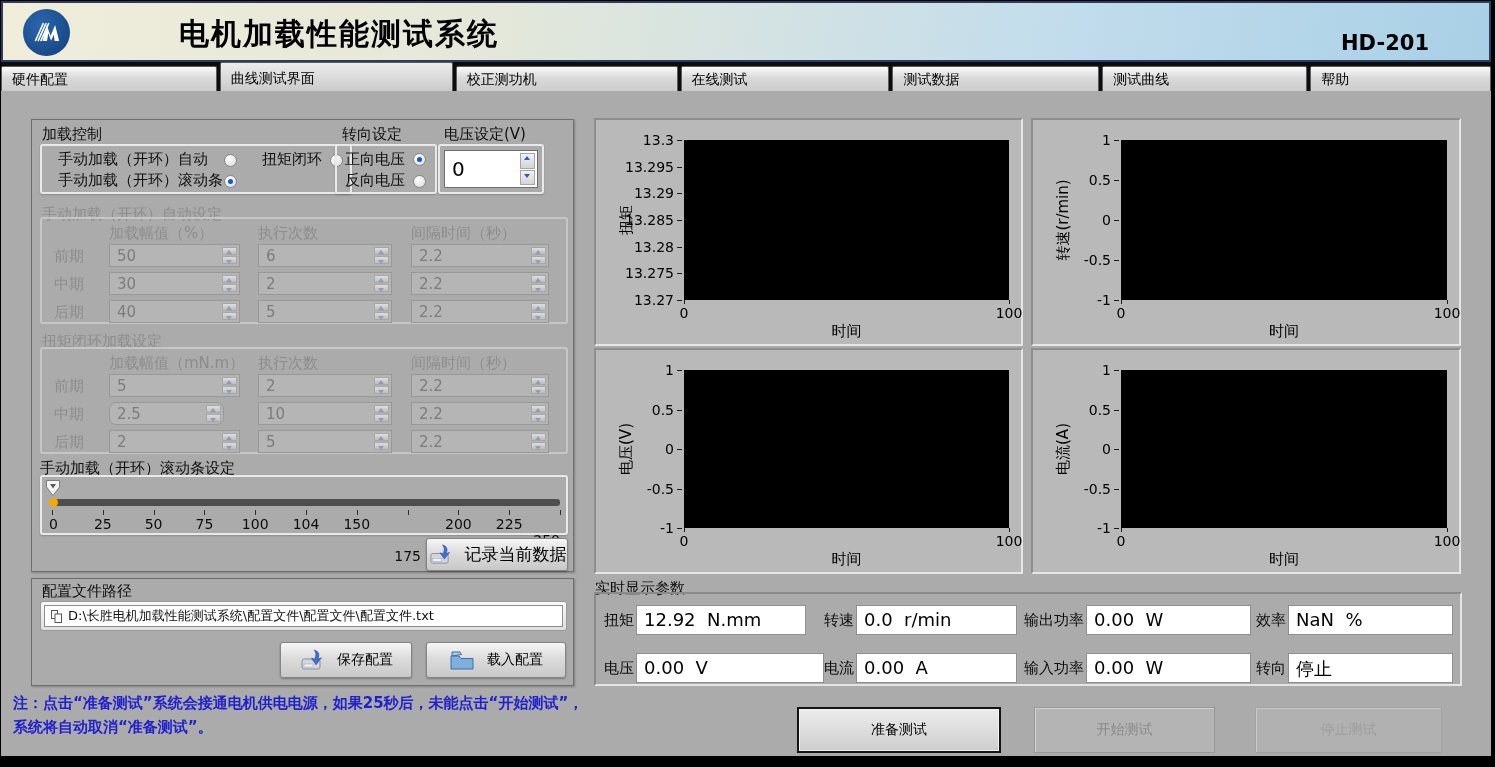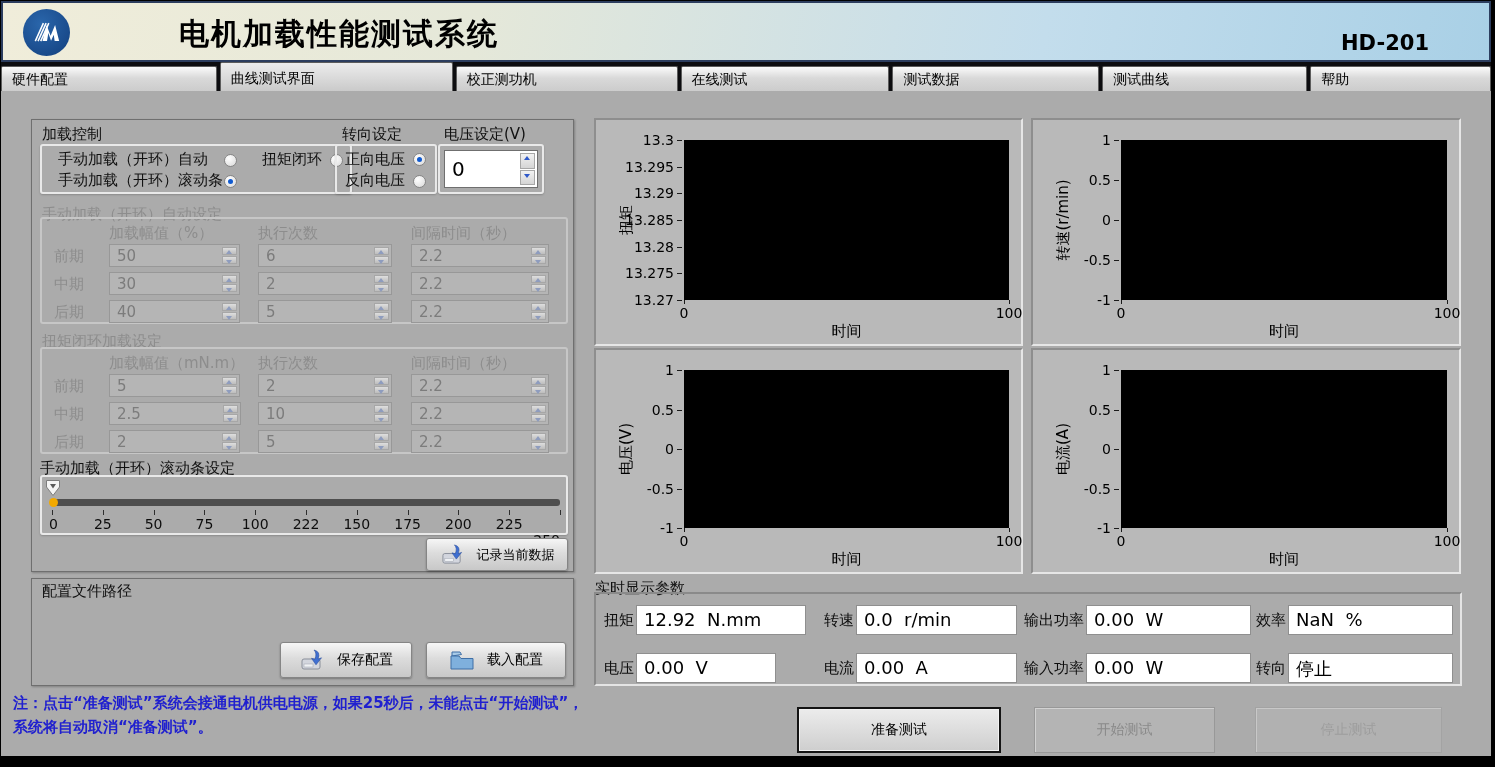--- a/index.html
+++ b/index.html
@@ -45,21 +45,21 @@
 .tbl-h{position:absolute;top:5px;font-size:15px;color:#8d8d8d;white-space:nowrap}
 .row-lab{position:absolute;left:12px;font-size:15px;color:#8d8d8d}
 
 .sl-track{position:absolute;left:10px;top:22px;width:508px;height:7px;background:#4e4e4e;border-radius:3px}
 .sl-dot{position:absolute;left:7px;top:21px;width:9px;height:9px;border-radius:50%;background:#f2a900}
 .sl-pointer{position:absolute;left:3px;top:2px}
 .sl-tick{position:absolute;top:33px;width:1px;height:5px;background:#2e2e2e}
 .sl-ticklab{position:absolute;top:39px;font-size:14px;color:#0d0d0d;transform:translateX(-50%)}
 
 .btn{position:absolute;background:linear-gradient(#f6f6f6,#dcdcdc 45%,#c8c8c8);border:1px solid #858585;border-radius:3px;
- display:flex;align-items:center;justify-content:center;gap:12px;font-size:13px;color:#000;box-shadow:0 1px 2px rgba(0,0,0,.3)}
+ display:flex;align-items:center;justify-content:center;gap:12px;font-size:17px;color:#000;box-shadow:0 1px 2px rgba(0,0,0,.3)}
 
 .path-outer{position:absolute;background:linear-gradient(#fafafa,#dfdfdf);border:1px solid #9a9a9a;border-radius:3px;padding:3px}
 .path-inner{width:100%;height:100%;background:#fff;border:1px solid #8e8e8e;display:flex;align-items:center;gap:6px;padding:0 6px;font-size:13px;color:#111;white-space:nowrap;overflow:hidden}
 
 .chart{position:absolute;background:#b9b9b9;border:2px solid;border-color:#8e8e8e #e6e6e6 #e6e6e6 #8e8e8e}
 .plot{position:absolute;left:88px;top:20px;background:#000}
 .ytl{position:absolute;left:2px;width:76px;text-align:right;font-size:14px;color:#000;transform:translateY(-50%)}
 .ydash{position:absolute;left:81px;width:5px;height:1px;background:#1a1a1a}
 .xtl{position:absolute;font-size:14px;color:#000;transform:translateX(-50%)}
 .xdash{position:absolute;width:1px;height:4px;background:#1a1a1a}
@@ -233,21 +233,21 @@
             </div>
           </div>
           <div class="spinf" style="left: 369px; top: 25px; width: 138px;">
             <div class="v">2.2</div>
             <div class="spinbtns">
               <div class="sb up"></div>
               <div class="sb dn"></div>
             </div>
           </div>
           <div class="row-lab" style="top: 56px;">中期</div>
-          <div class="spinf" style="left: 67px; top: 53px; width: 132px;">
+          <div class="spinf" style="left: 67px; top: 53px; width: 115px; border-radius: 7px;">
             <div class="v">2.5</div>
             <div class="spinbtns">
               <div class="sb up"></div>
               <div class="sb dn"></div>
             </div>
           </div>
           <div class="spinf" style="left: 216px; top: 53px; width: 134px;">
             <div class="v">10</div>
             <div class="spinbtns">
               <div class="sb up"></div>
@@ -299,25 +299,25 @@
           <div class="sl-ticklab" style="left: 10px; transform: translateX(-3px);">0</div>
           <div class="sl-tick" style="left: 60.8px;"></div>
           <div class="sl-ticklab" style="left: 60.8px;">25</div>
           <div class="sl-tick" style="left: 111.6px;"></div>
           <div class="sl-ticklab" style="left: 111.6px;">50</div>
           <div class="sl-tick" style="left: 162.4px;"></div>
           <div class="sl-ticklab" style="left: 162.4px;">75</div>
           <div class="sl-tick" style="left: 213.2px;"></div>
           <div class="sl-ticklab" style="left: 213.2px;">100</div>
           <div class="sl-tick" style="left: 264px;"></div>
-          <div class="sl-ticklab" style="left: 264px;">222</div>
+          <div class="sl-ticklab" style="left: 264px;">104</div>
           <div class="sl-tick" style="left: 314.8px;"></div>
           <div class="sl-ticklab" style="left: 314.8px;">150</div>
           <div class="sl-tick" style="left: 365.6px;"></div>
-          <div class="sl-ticklab" style="left: 365.6px;">175</div>
+          <div class="sl-ticklab" style="left: 365.6px; margin-top: 32px;">175</div>
           <div class="sl-tick" style="left: 416.4px;"></div>
           <div class="sl-ticklab" style="left: 416.4px;">200</div>
           <div class="sl-tick" style="left: 467.2px;"></div>
           <div class="sl-ticklab" style="left: 467.2px;">225</div>
           <div class="sl-tick" style="left: 518px;"></div>
           <div class="sl-ticklab" style="left: 518px; transform: translateX(-100%); margin-top: 16px;">250</div>
         </div>
 
       <div class="btn" style="left:394px;top:418px;width:142px;height:33px">
         <span style="display:flex">
@@ -326,20 +326,31 @@
             <rect x="5" y="16" width="9" height="3" fill="#f0f2f5" stroke="#9aa0ab" stroke-width="0.5"></rect>
             <path d="M15 2 q7 1.5 4 9 l3.5 -1.2 l-5.5 7 l-4.5 -6.5 l3.4 1 q2.4 -6 -0.9 -9.3 z" fill="#3f6fd1" stroke="#2c4f9e" stroke-width="0.6"></path>
           </svg>
         </span>
         <span>记录当前数据</span>
       </div>
     </div>
 
     <div class="panel" style="left:30px;top:487px;width:543px;height:108px">
       <div class="grp-label" style="left:10px;top:3px">配置文件路径</div>
+      <div class="path-outer" style="left:8px;top:22px;width:527px;height:30px">
+        <div class="path-inner">
+          <span style="display:flex">
+            <svg width="11" height="13" viewBox="0 0 11 13">
+              <rect x="0.5" y="0.5" width="6" height="8" fill="none" stroke="#555"></rect>
+              <rect x="4" y="4" width="6.5" height="8.5" fill="#fff" stroke="#555"></rect>
+            </svg>
+          </span>
+          <span>D:\长胜电机加载性能测试系统\配置文件\配置文件\配置文件.txt</span>
+        </div>
+      </div>
       <div class="btn" style="left:248px;top:63px;width:132px;height:36px;font-size:14px">
         <span style="display:flex">
           <svg width="26" height="24" viewBox="0 0 26 24">
             <rect x="3" y="11" width="18" height="10" rx="2" fill="#d3d6de" stroke="#8a8f9a"></rect>
             <rect x="5" y="16" width="9" height="3" fill="#f0f2f5" stroke="#9aa0ab" stroke-width="0.5"></rect>
             <path d="M15 2 q7 1.5 4 9 l3.5 -1.2 l-5.5 7 l-4.5 -6.5 l3.4 1 q2.4 -6 -0.9 -9.3 z" fill="#3f6fd1" stroke="#2c4f9e" stroke-width="0.6"></path>
           </svg>
         </span>
         <span>保存配置</span>
       </div>
@@ -441,21 +452,21 @@
     <div class="rt-box" style="left:593px;top:501px;width:868px;height:94px">
         <div class="rt-lab" style="left: 2px; width: 36px; top: 17px;">扭矩</div>
         <div class="rt-val" style="left: 40px; width: 170px; top: 11px;">12.92  N.mm</div>
         <div class="rt-lab" style="left: 222px; width: 36px; top: 17px;">转速</div>
         <div class="rt-val" style="left: 260px; width: 161px; top: 11px;">0.0  r/min</div>
         <div class="rt-lab" style="left: 418px; width: 70px; top: 17px;">输出功率</div>
         <div class="rt-val" style="left: 490px; width: 165px; top: 11px;">0.00  W</div>
         <div class="rt-lab" style="left: 652px; width: 38px; top: 17px;">效率</div>
         <div class="rt-val" style="left: 692px; width: 165px; top: 11px;">NaN  %</div>
         <div class="rt-lab" style="left: 2px; width: 36px; top: 65px;">电压</div>
-        <div class="rt-val" style="left: 40px; width: 140px; top: 59px;">0.00  V</div>
+        <div class="rt-val" style="left: 40px; width: 188px; top: 59px;">0.00  V</div>
         <div class="rt-lab" style="left: 222px; width: 36px; top: 65px;">电流</div>
         <div class="rt-val" style="left: 260px; width: 161px; top: 59px;">0.00  A</div>
         <div class="rt-lab" style="left: 418px; width: 70px; top: 65px;">输入功率</div>
         <div class="rt-val" style="left: 490px; width: 165px; top: 59px;">0.00  W</div>
         <div class="rt-lab" style="left: 652px; width: 38px; top: 65px;">转向</div>
         <div class="rt-val" style="left: 692px; width: 165px; top: 59px;">停止</div>
       </div>
 
     <div class="note-line" style="left:12px;top:603px">注：点击“准备测试”系统会接通电机供电电源，如果25秒后，未能点击“开始测试”，</div>
     <div class="note-line" style="left:12px;top:627px">系统将自动取消“准备测试”。</div>

